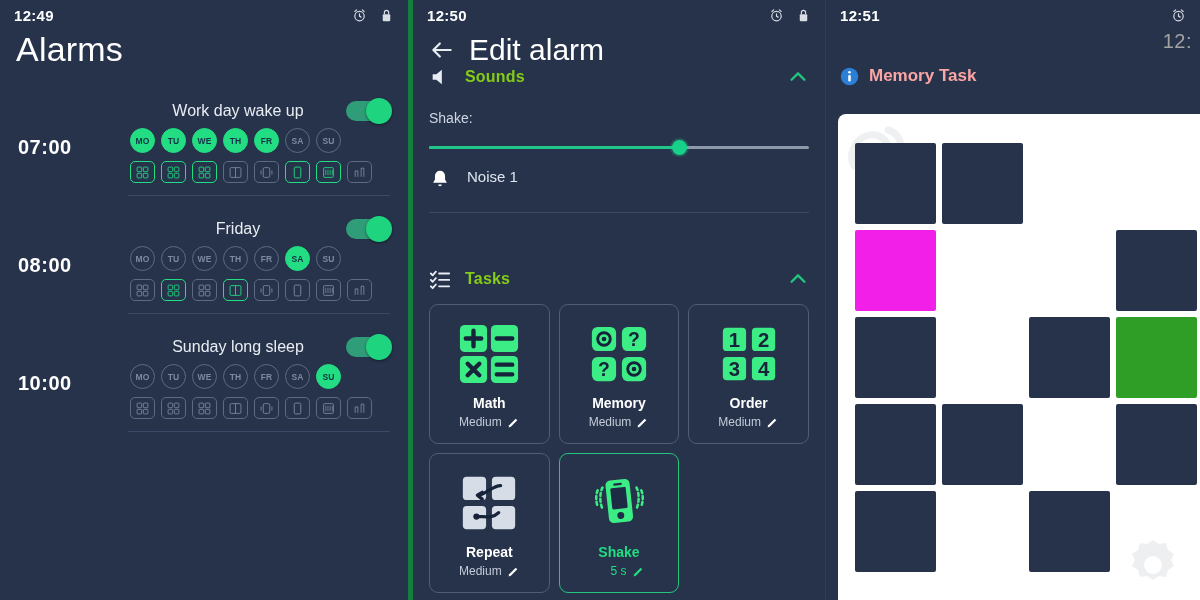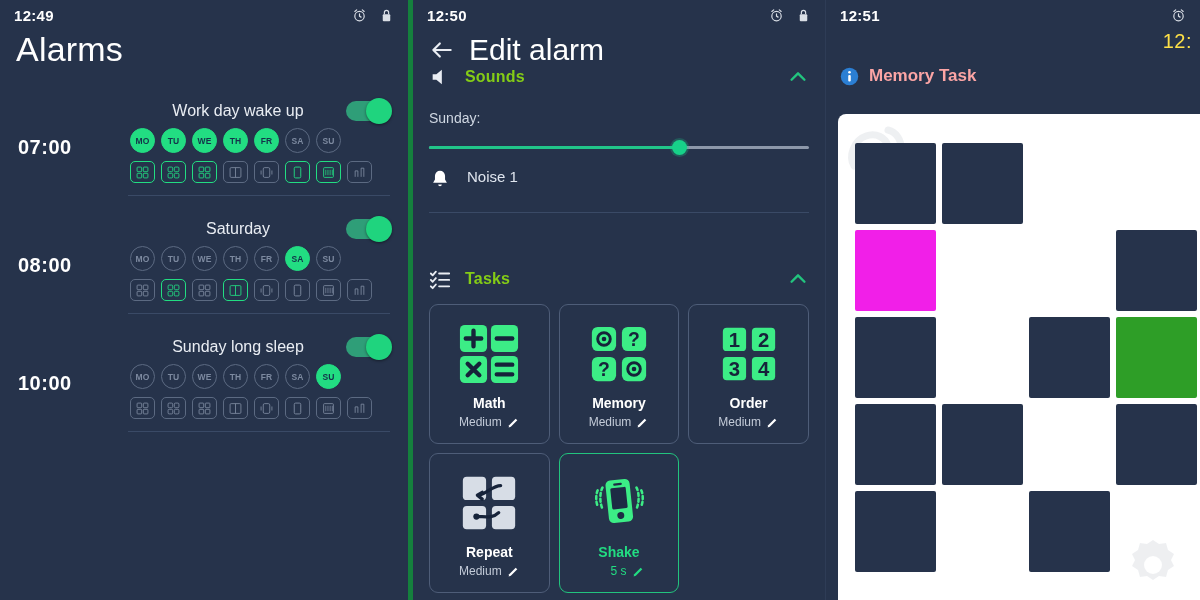--- a/index.html
+++ b/index.html
@@ -132,21 +132,21 @@
   .task-name { font-size: 14px; font-weight: bold; color: #ffffff; }
   .task-card.selected .task-name { color: #22dd82; }
   .task-sub { font-size: 12px; color: #c3cbd8; margin-top: 4px; display: flex; align-items: center; gap: 5px; }
   .task-card.selected .task-sub { color: #22dd82; margin-left: 17px; }
   .pencil { width: 13px; height: 13px; display: block; }
 
   
   #panel-memory { width: 374px; }
   .mem-clock {
     position: absolute; top: 30px; right: 8px;
-    color: #fde047; font-size: 20px; letter-spacing: .5px;
+    color: #a3a3a3; font-size: 20px; letter-spacing: .5px;
   }
   .mem-header { position: absolute; top: 66px; left: 14px; display: flex; align-items: center; }
   .info-icon { width: 19px; height: 19px; margin-right: 10px; display:block; }
   .mem-title { color: #fca5a5; font-size: 17px; font-weight: bold; }
   .mem-board {
     position: absolute; top: 114px; left: 12px; right: 0; bottom: 0;
     background: #ffffff; border-radius: 8px 0 0 0; overflow: hidden;
   }
   .mem-grid {
     position: absolute; top: 26px; left: 14px;
@@ -260,21 +260,21 @@
                   </svg>
                 </span>
             </div>
           </div>
         </div>
         <div class="alarm-sep full" style="margin-top:12px"></div>
       </div>
 
       <div class="alarm-row">
         <div class="alarm-label-line">
-          <span class="alarm-name">Saturday</span>
+          <span class="alarm-name">Friday</span>
           <span class="toggle"></span>
         </div>
         <div class="alarm-body">
           <span class="alarm-time">08:00</span>
           <div class="alarm-right">
             <div class="days">
               <span class="day off">MO</span>
               <span class="day off">TU</span>
               <span class="day off">WE</span>
               <span class="day off">TH</span>
@@ -452,21 +452,21 @@
           <path d="M4 9h4l6-5v16l-6-5H4z" fill="#e9edf3"></path>
         </svg>
         <span class="sec-title">Sounds</span>
         <span class="chev">
           <svg viewBox="0 0 24 24">
               <path d="M5 15l7-7 7 7" stroke-linecap="round" stroke-linejoin="round"></path>
             </svg>
         </span>
       </div>
 
-      <div class="volume-label">Sunday:</div>
+      <div class="volume-label">Shake:</div>
 
       <div class="slider-wrap">
         <div class="slider-track"></div>
         <div class="slider-fill" id="slider-fill" style="width: 250.8px;"></div>
         <div class="slider-thumb" id="slider-thumb" style="left: 259.3px;"></div>
       </div>
 
       <div class="sound-row">
         <svg class="bell" viewBox="0 0 24 24">
           <path d="M12 3a5.5 5.5 0 00-5.5 5.5v4L4.5 16h15l-2-3.5v-4A5.5 5.5 0 0012 3z" fill="#ffffff"></path>

